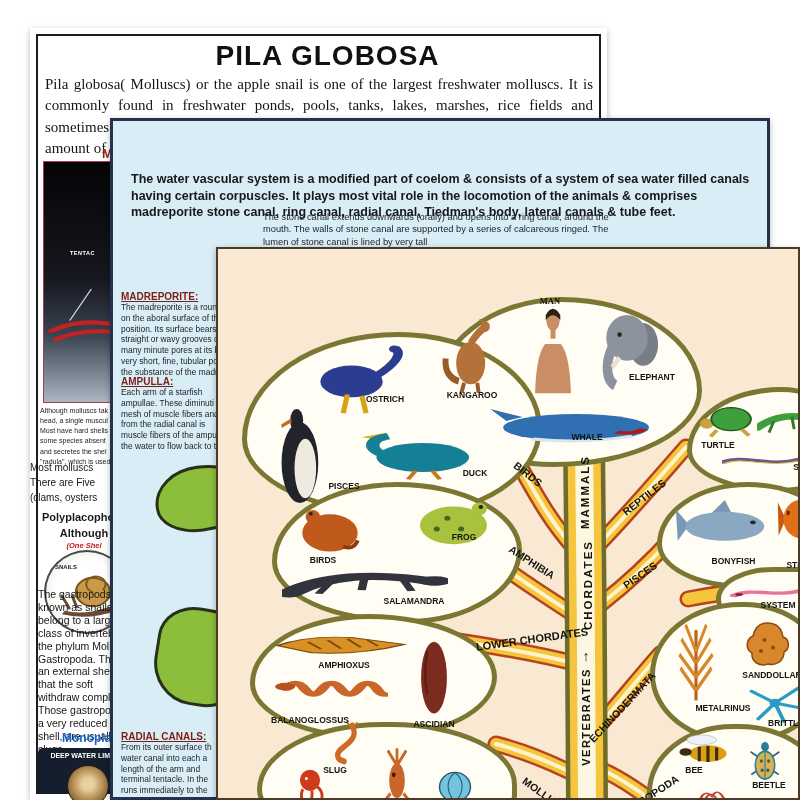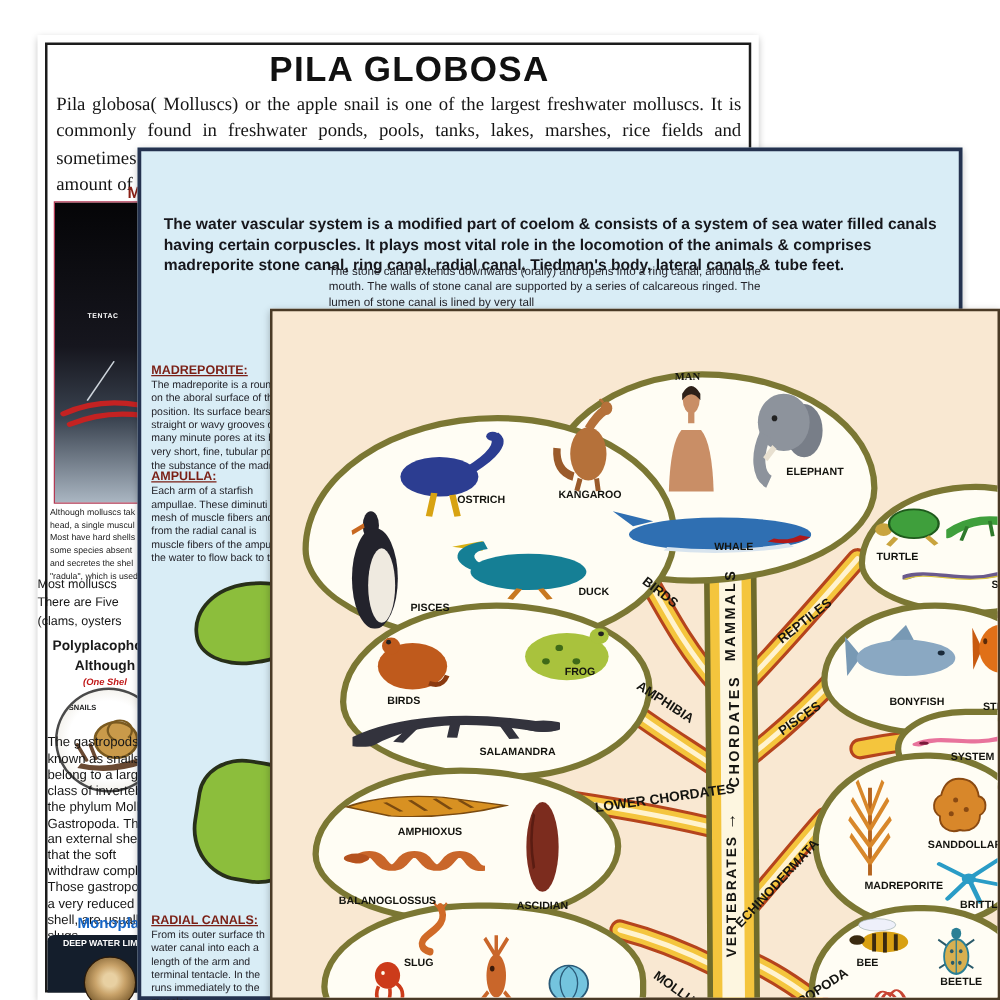--- a/index.html
+++ b/index.html
@@ -392,21 +392,21 @@
           <path d="M50,8 C20,30 30,75 50,92 M50,8 C80,30 72,75 50,92" stroke="#2a5a78" stroke-width="3" fill="none"></path>
         </svg>
     </div>
 
     <div class="animal" style="left:452px;top:365px;width:52px;height:90px;">
       <svg viewBox="0 0 100 100" preserveAspectRatio="none">
           <path d="M50,96 L50,18" stroke="#b5641e" stroke-width="6"></path>
           <path d="M50,85 L20,60 M50,70 L18,45 M50,55 L22,28 M50,42 L30,12 M50,85 L80,60 M50,70 L82,45 M50,55 L78,28 M50,42 L70,12" stroke="#d8872a" stroke-width="5"></path>
         </svg>
     </div>
-    <div class="alabel" style="left:505px;top:459px;">MADREPORITE</div>
+    <div class="alabel" style="left:505px;top:459px;">METALRINUS</div>
 
     <div class="animal" style="left:524px;top:371px;width:50px;height:50px;">
       <svg viewBox="0 0 100 100" preserveAspectRatio="none">
           <path d="M50,6 C72,6 80,20 82,34 C96,38 96,58 84,64 C84,82 68,92 52,88 C36,94 18,84 20,66 C6,58 8,38 22,32 C26,16 34,6 50,6 Z" fill="#d8872a" stroke="#8a4a12" stroke-width="3"></path>
           <circle cx="45" cy="40" r="4" fill="#8a4a12"></circle>
           <circle cx="62" cy="55" r="4" fill="#8a4a12"></circle>
           <circle cx="38" cy="62" r="4" fill="#8a4a12"></circle>
         </svg>
     </div>
     <div class="alabel" style="left:554px;top:426px;">SANDDOLLAR</div>

